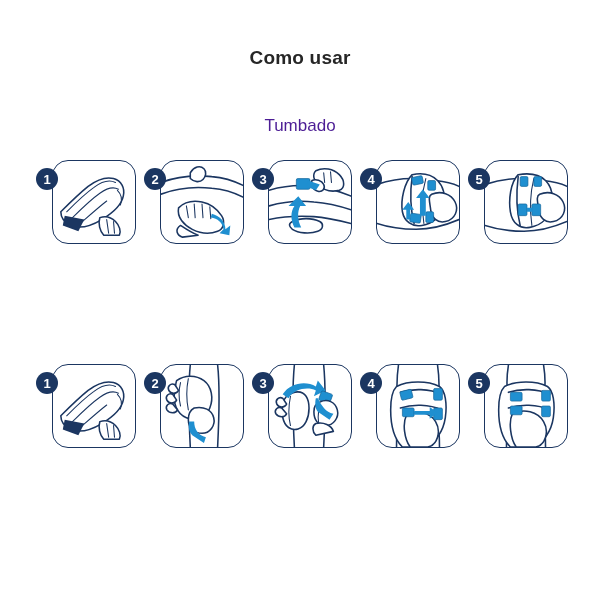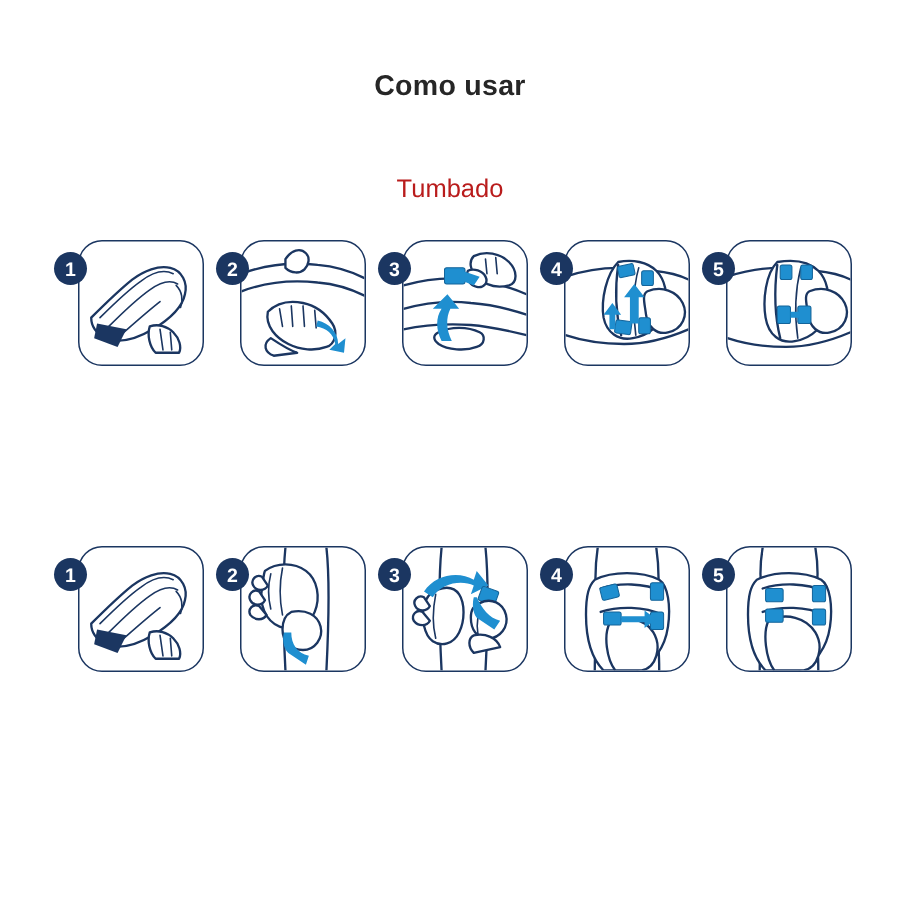--- a/index.html
+++ b/index.html
@@ -36,21 +36,21 @@
     left: 0;
     width: 600px;
   }
   .section-tumbado { top: 115px; }
   .section-depie  { top: 341px; }
 
   .section-label {
     text-align: center;
     font-size: 17px;
     font-weight: normal;
-    color: #b91c1c;
+    color: #4c1d95;
     line-height: 22px;
     margin: 0;
   }
   .row {
     display: flex;
     align-items: flex-start;
     justify-content: center;
     margin-top: 23px;
     padding-left: 4px;
   }

